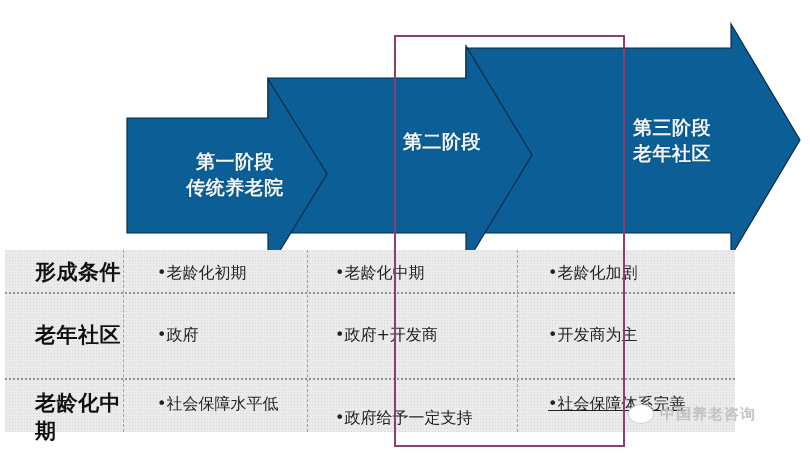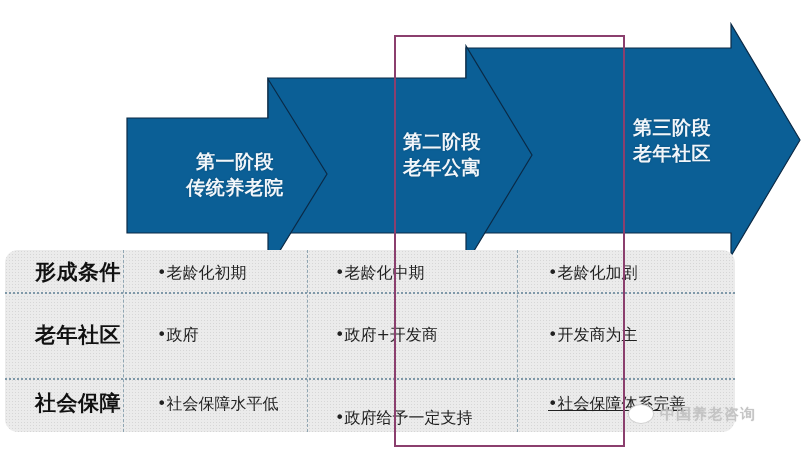--- a/index.html
+++ b/index.html
@@ -2,21 +2,21 @@
 <html><head>
 <meta charset="utf-8">
 <style>
   html, body { margin:0; padding:0; }
   body { width:810px; height:463px; background:#ffffff; position:relative; overflow:hidden; font-family:"DejaVu Sans", sans-serif; }
   .arrows { position:absolute; left:0; top:0; width:810px; height:463px; }
   .stage-label { position:absolute; color:#f2f6fa; font-weight:bold; font-size:19px; line-height:26px; text-align:center; text-shadow:0 0 2px rgba(0,0,0,0.25); letter-spacing:0.5px; }
   .table { position:absolute; left:5px; top:250px; width:730px; height:182px;
     background-color:#ebebeb;
     background-image: radial-gradient(#d6d6d6 0.8px, transparent 0.9px);
-    background-size:3px 3px;border-radius:13px; }
+    background-size:3px 3px; }
   .hline { position:absolute; left:0; width:730px; height:0; border-top:2px dotted #7f98a8; }
   .vline { position:absolute; top:0; height:182px; width:0; border-left:1px dashed #8fa5b2; }
   .row-head { position:absolute; left:30px; width:100px; font-weight:bold; font-size:21px; color:#111; letter-spacing:0.5px; }
   .cell { position:absolute; font-size:16px; color:#222; white-space:nowrap; }
   .highlight { position:absolute; left:394px; top:35px; width:231px; height:412px; border:2px solid #8b3f6e; box-sizing:border-box; }
   .watermark { position:absolute; left:628px; top:404px; font-size:15px; color:#c8c8c8; white-space:nowrap; letter-spacing:1px; text-shadow:0 0 1px #999; }
   .wm-icon { display:inline-block; width:24px; height:18px; border:1.5px solid #d0d0d0; border-radius:50%; margin-right:6px; vertical-align:middle; position:relative; background:#fff; }
 </style>
 </head>
 <body>
@@ -29,21 +29,20 @@
 
   <polygon points="127,118 268,118 268,79 327,174 268,270 268,233 127,233" fill="#0b5f96" stroke="#0b2a46" stroke-width="1.2"></polygon>
 </svg>
 
 <div class="stage-label" style="left:180px; top:148px; width:110px;">
   <div>第一阶段</div>
   <div>传统养老院</div>
 </div>
 <div class="stage-label" style="left:392px; top:128px; width:100px;">
   <div>第二阶段</div>
-  <div>老年公寓</div>
 </div>
 <div class="stage-label" style="left:624px; top:114px; width:96px;">
   <div>第三阶段</div>
   <div>老年社区</div>
 </div>
 
 <div class="table">
   <div class="hline" style="top:42px;"></div>
   <div class="hline" style="top:128px;"></div>
   <div class="vline" style="left:118px;"></div>
@@ -53,21 +52,21 @@
   <div class="row-head" style="top:8px;">形成条件</div>
   <div class="cell" style="left:152px; top:13px;">•老龄化初期</div>
   <div class="cell" style="left:330px; top:13px;">•老龄化中期</div>
   <div class="cell" style="left:543px; top:13px;">•老龄化加剧</div>
 
   <div class="row-head" style="top:71px;">老年社区</div>
   <div class="cell" style="left:152px; top:75px;">•政府</div>
   <div class="cell" style="left:330px; top:75px;">•政府+开发商</div>
   <div class="cell" style="left:543px; top:75px;">•开发商为主</div>
 
-  <div class="row-head" style="top:139px;">社会保障</div>
+  <div class="row-head" style="top:139px;">老龄化中期</div>
   <div class="cell" style="left:152px; top:144px;">•社会保障水平低</div>
   <div class="cell" style="left:330px; top:158px;">•政府给予一定支持</div>
   <div class="cell" style="left:543px; top:144px;text-decoration:underline;">•社会保障体系完善</div>
 </div>
 
 <div class="highlight"></div>
 
 <div class="watermark">
   <span class="wm-icon"></span><span>中国养老咨询</span>
 </div>

